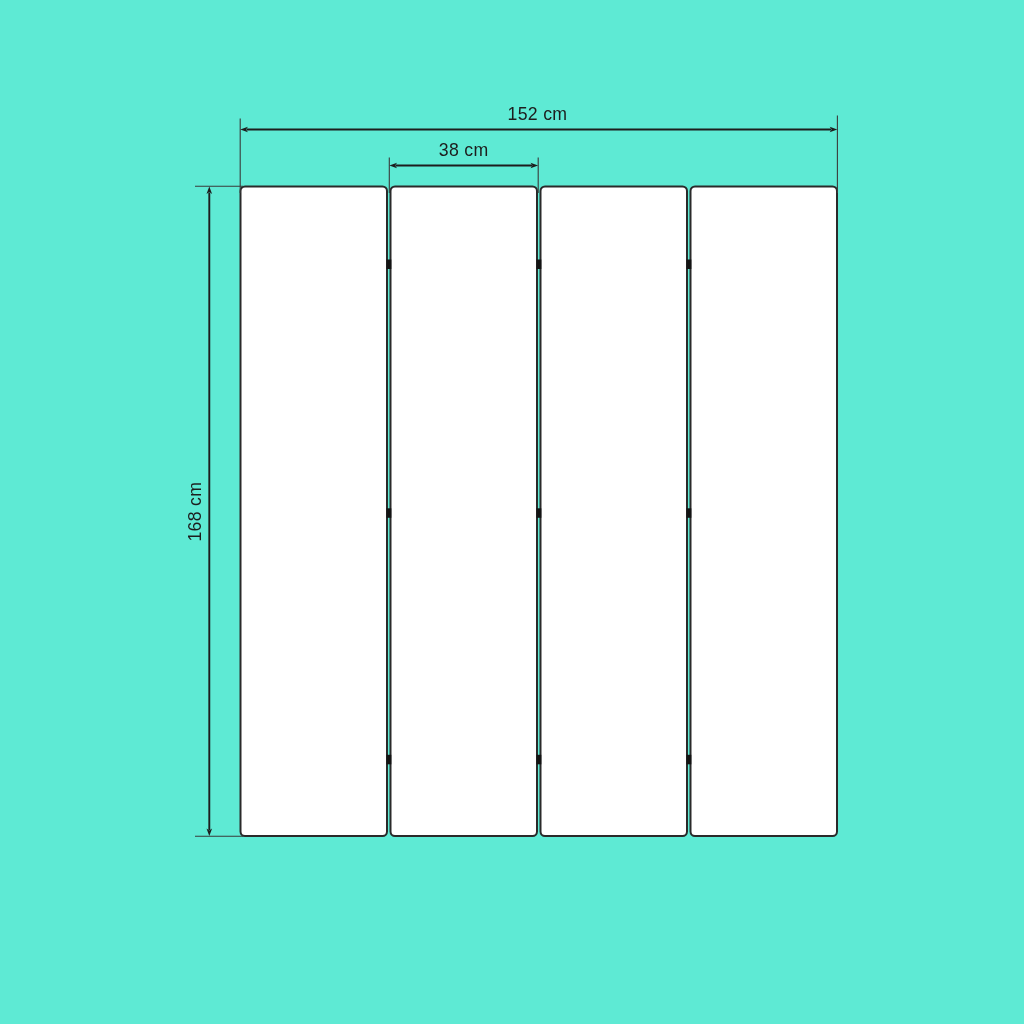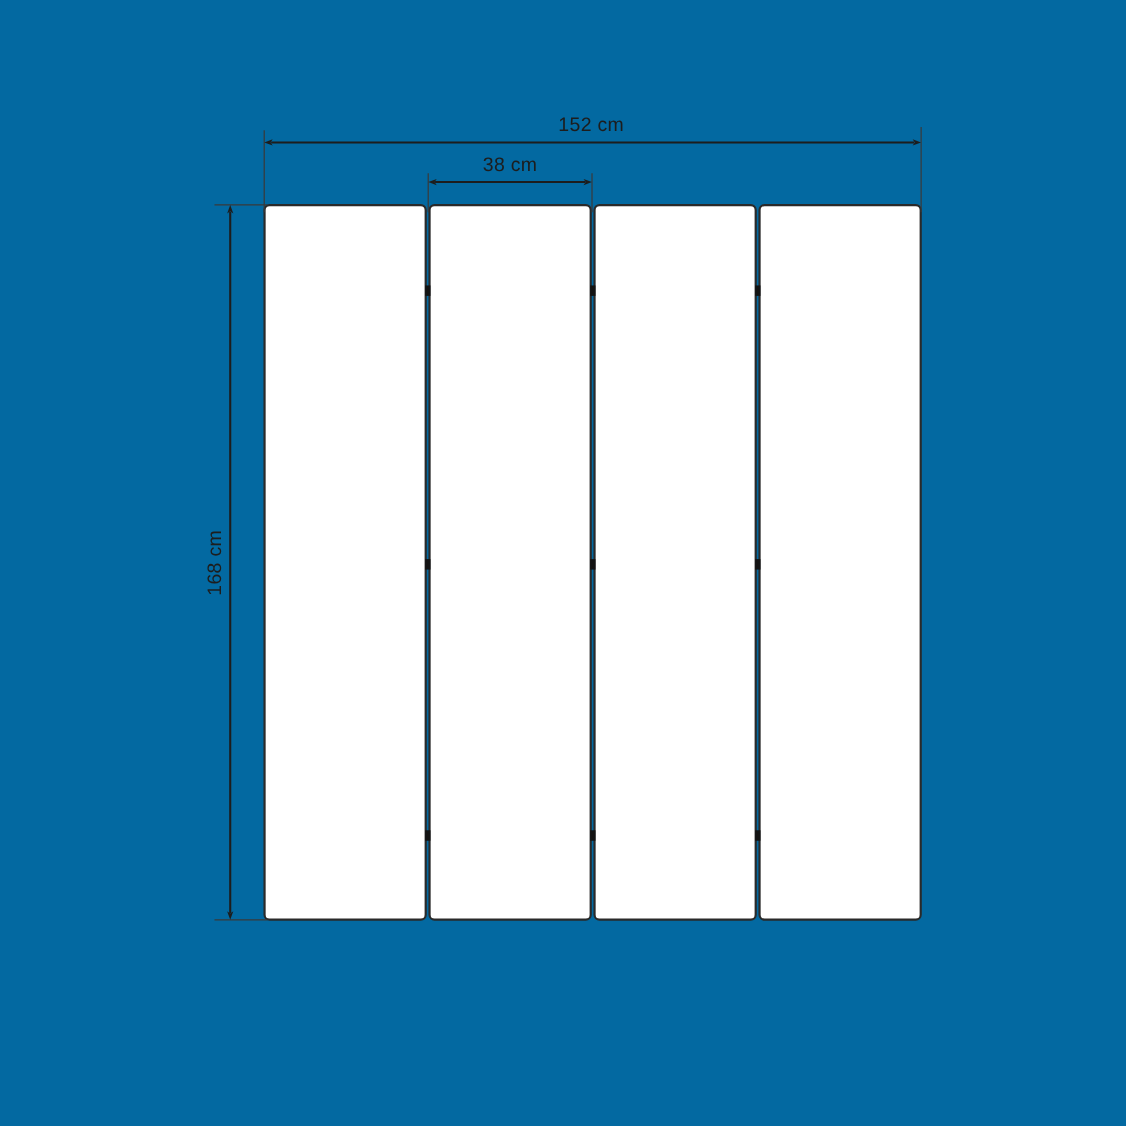--- a/index.html
+++ b/index.html
@@ -1,16 +1,16 @@
 <!DOCTYPE html>
 <html><head>
 <meta charset="utf-8">
 <style>
   html,body{margin:0;padding:0;background:#ffffff;}
-  .wrap{width:1024px;height:1024px;position:relative;background:#0369a1;overflow:hidden;}
+  .wrap{width:1024px;height:1024px;position:relative;background:#5eead4;overflow:hidden;}
   svg{position:absolute;left:0;top:0;}
   text{font-family:"Liberation Sans", sans-serif;fill:#1d1d1d;}
 </style>
 </head>
 <body>
 <div class="wrap">
 <svg width="1024" height="1024" viewBox="0 0 1024 1024">
 
   <rect x="240.5" y="186.5" width="146.5" height="649.5" rx="4.5" fill="#ffffff" stroke="#2a2a2a" stroke-width="2"></rect>
 

